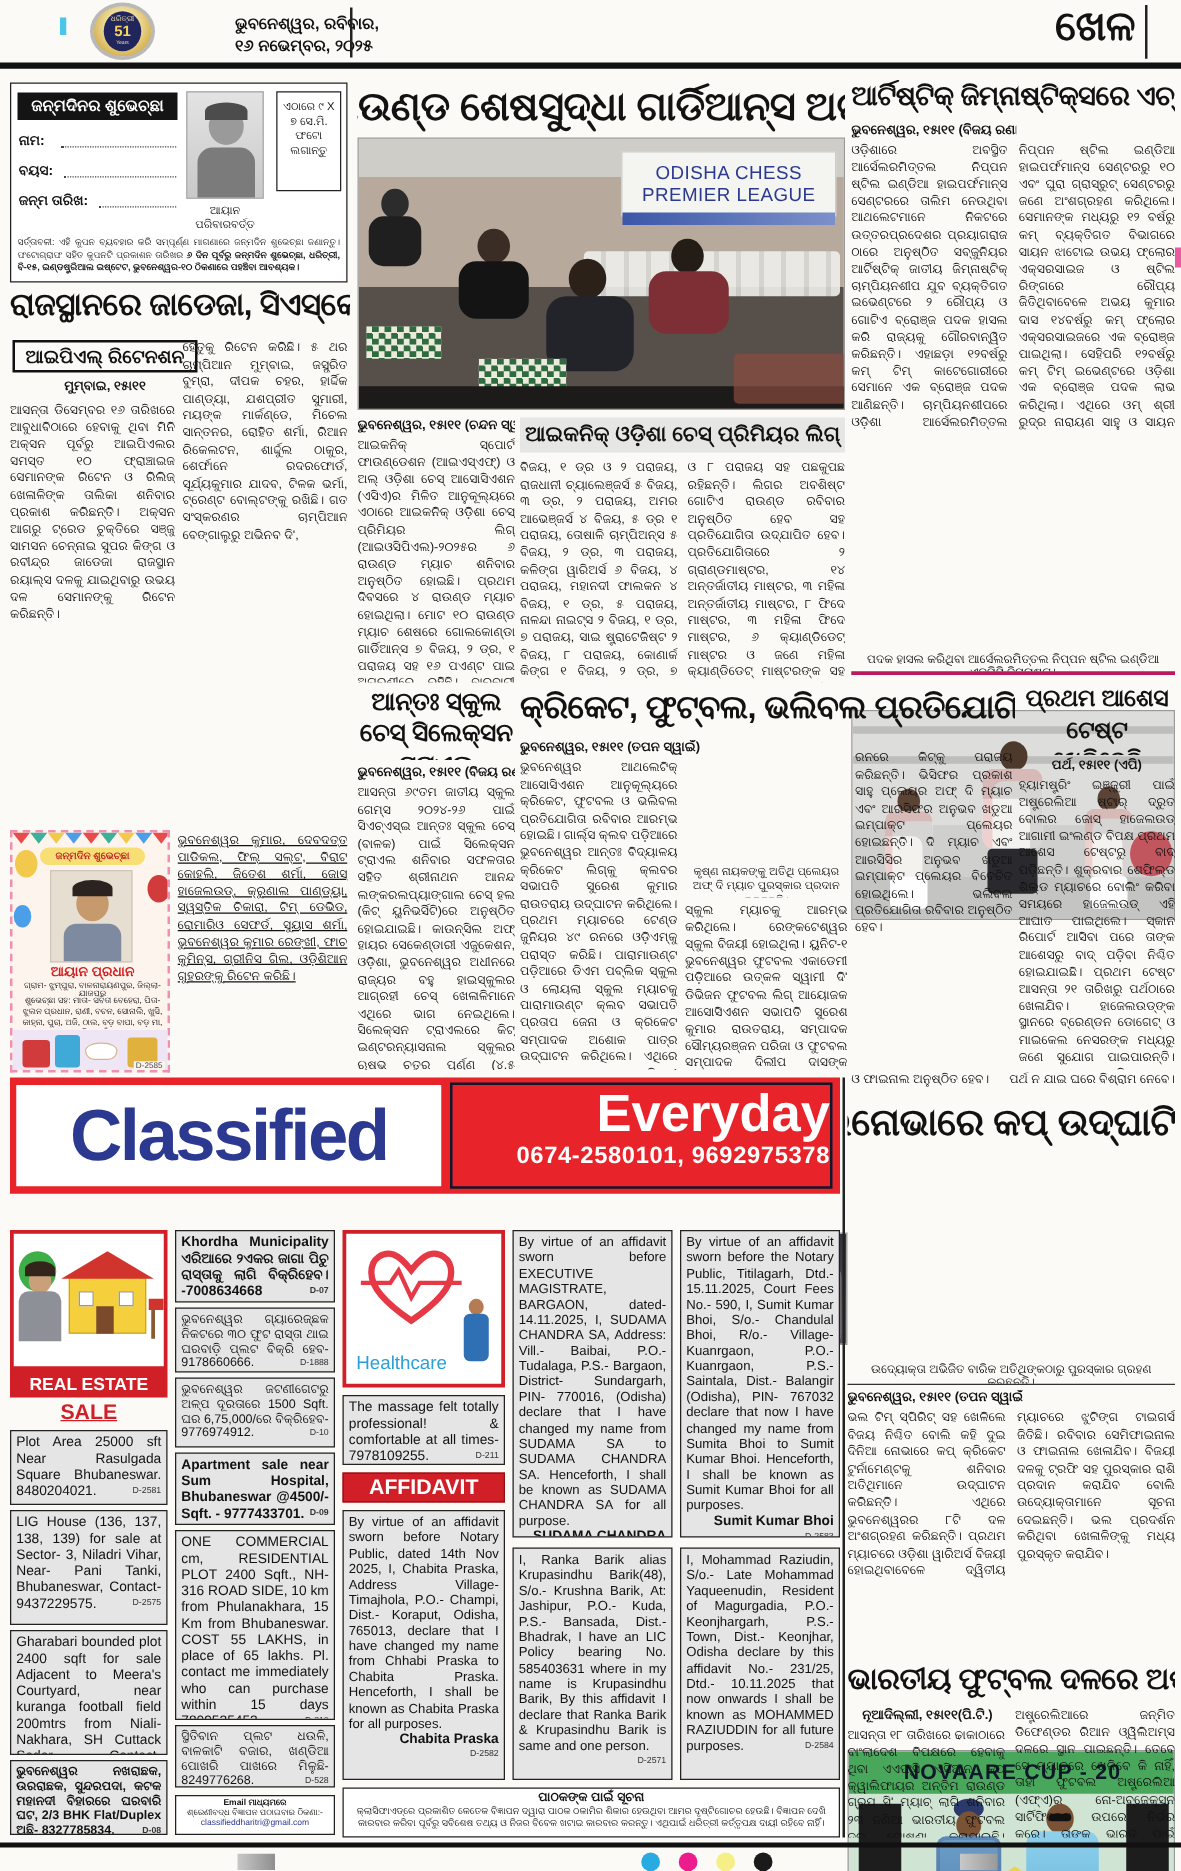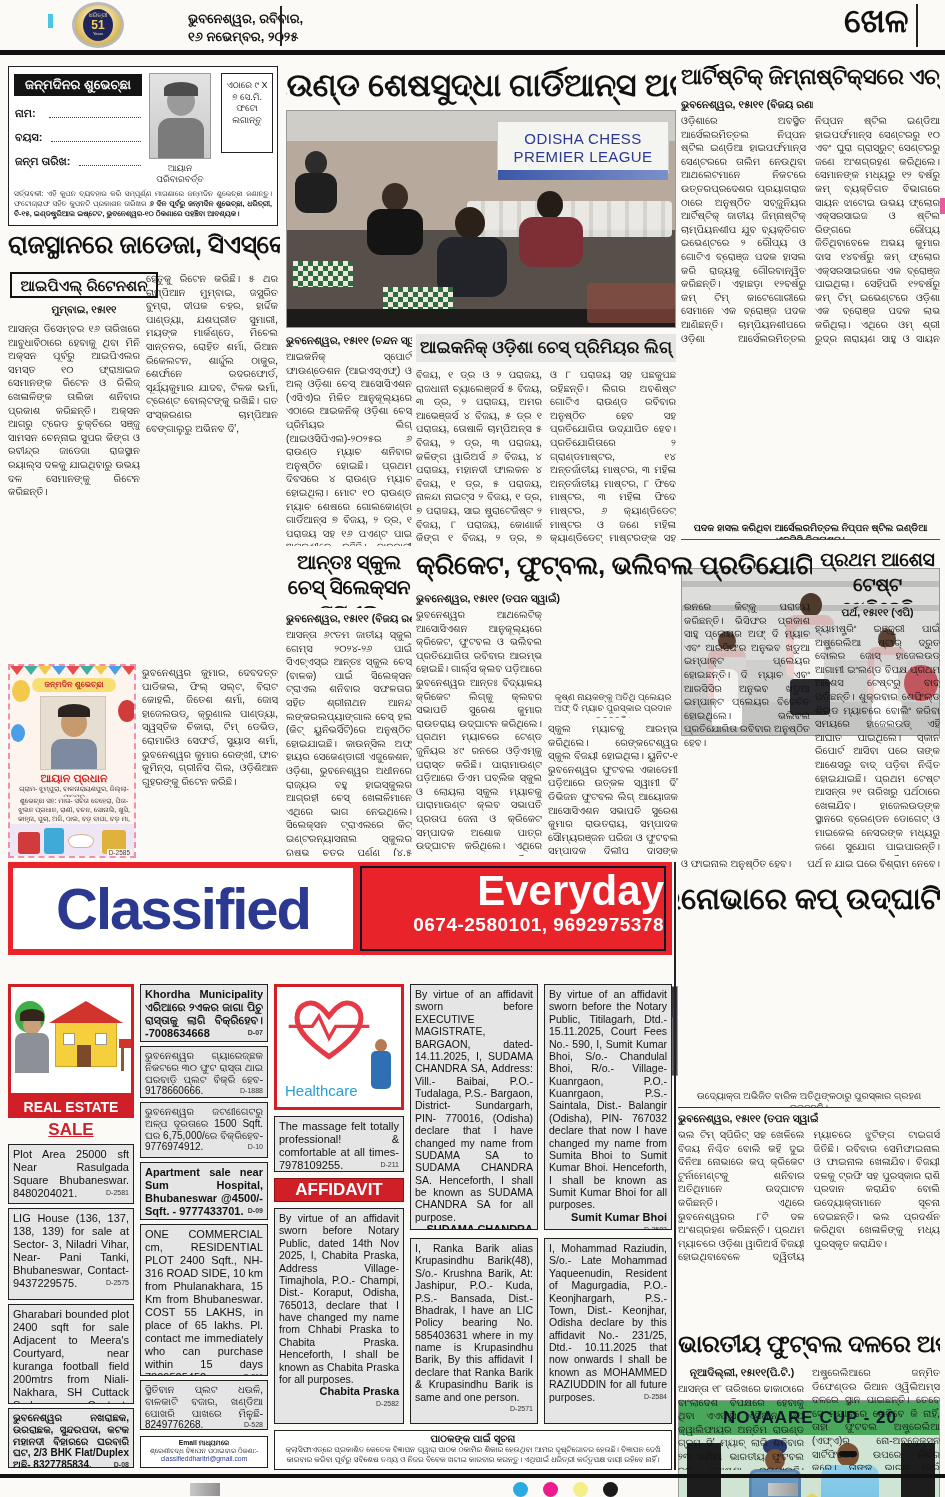--- a/index.html
+++ b/index.html
@@ -75,21 +75,21 @@
     <span>ସର୍ତ୍ତାବଳୀ: ଏହି କୁପନ ବ୍ୟବହାର କରି ସମ୍ପୂର୍ଣ୍ଣ ମାଗଣାରେ ଜନ୍ମଦିନ ଶୁଭେଚ୍ଛା ଜଣାନ୍ତୁ। ଫଟୋଗ୍ରାଫ ସହିତ କୁପନଟି ପ୍ରକାଶନ ତାରିଖର</span>
     <b>୬ ଦିନ ପୂର୍ବରୁ ଜନ୍ମଦିନ ଶୁଭେଚ୍ଛା, ଧରିତ୍ରୀ, ବି-୧୫, ଇଣ୍ଡଷ୍ଟ୍ରିଆଲ ଇଷ୍ଟେଟ, ଭୁବନେଶ୍ୱର-୧୦ ଠିକଣାରେ ପହଞ୍ଚିବା ଆବଶ୍ୟକ।</b>
   </div>
 </div>
 
 <div class="abs hl" style="left:8px;top:230px;width:272px;height:34px;font-size:25px;">ରାଜସ୍ଥାନରେ ଜାଡେଜା, ସିଏସ୍‌କେରେ ସାମସନ</div>
 <div class="abs kicker-box" style="left:10px;top:272px;width:148px;height:26px;font-size:15px;line-height:24px;">ଆଇପିଏଲ୍ ରିଟେନଶନ</div>
 <div class="abs dl" style="left:10px;top:303px;width:148px;">ମୁମ୍ବାଇ, ୧୫ା୧୧</div>
 <div class="abs bt" style="left:8px;top:322px;width:132px;height:338px;">ଆସନ୍ତା ଡିସେମ୍ବର ୧୬ ତାରିଖରେ ଆବୁଧାବିଠାରେ ହେବାକୁ ଥିବା ମିନି ଅକ୍ସନ ପୂର୍ବରୁ ଆଇପିଏଲର ସମସ୍ତ ୧୦ ଫ୍ରାଞ୍ଚାଇଜ ସେମାନଙ୍କ ରିଟେନ ଓ ରିଲିଜ୍ ଖେଳାଳିଙ୍କ ତାଲିକା ଶନିବାର ପ୍ରକାଶ କରିଛନ୍ତି। ଅକ୍ସନ ଆଗରୁ ଟ୍ରେଡ ଚୁକ୍ତିରେ ସଞ୍ଜୁ ସାମସନ ଚେନ୍ନାଇ ସୁପର କିଙ୍ଗ ଓ ରବୀନ୍ଦ୍ର ଜାଡେଜା ରାଜସ୍ଥାନ ରୟାଲ୍ସ ଦଳକୁ ଯାଇଥିବାରୁ ଉଭୟ ଦଳ ସେମାନଙ୍କୁ ରିଟେନ କରିଛନ୍ତି।</div>
 <div class="abs bt" style="left:146px;top:272px;width:132px;height:388px;">ହେତୁକୁ ରିଟେନ କରିଛି। ୫ ଥର ଚାମ୍ପିଆନ ମୁମ୍ବାଇ, ଜସ୍ପ୍ରିତ ବୁମ୍ରା, ଦୀପକ ଚହର, ହାର୍ଦ୍ଦିକ ପାଣ୍ଡ୍ୟା, ଯଶପ୍ରୀତ ସୁମାରୀ, ମୟଙ୍କ ମାର୍କଣ୍ଡେ, ମିଚେଲ ସାନ୍ତନର, ରୋହିତ ଶର୍ମା, ରିଆନ ରିକେଲଟନ, ଶାର୍ଦ୍ଦୁଲ ଠାକୁର, ଶେର୍ଫାନେ ରଦରଫୋର୍ଡ, ସୂର୍ଯ୍ୟକୁମାର ଯାଦବ, ଟିଳକ ଭର୍ମା, ଟ୍ରେଣ୍ଟ ବୋଲ୍ଟଙ୍କୁ ରଖିଛି। ଗତ ସଂସ୍କରଣର ଚାମ୍ପିଆନ ବେଙ୍ଗାଲୁରୁ ଅଭିନବ ଦି',</div>
-<div class="abs bt" style="left:142px;top:666px;width:136px;height:190px;">ଭୁବନେଶ୍ୱର କୁମାର, ଦେବଦତ୍ତ ପାଡିକଲ, ଫିଲ୍ ସଲ୍ଟ, ବିରାଟ କୋହଲି, ଜିତେଶ ଶର୍ମା, ଜୋସ୍ ହାଜେଲଉଡ୍, କ୍ରୁଣାଲ ପାଣ୍ଡ୍ୟା, ସ୍ୱସ୍ତିକ ଚିକାରା, ଟିମ୍ ଡେଭିଡ, ରୋମାରିଓ ସେଫର୍ଡ, ସୁୟାସ ଶର୍ମା, ଭୁବନେଶ୍ୱର କୁମାର ରେଙ୍ଖୀ, ଫାଚ କୁମିନ୍ସ, ଗ୍ରୀନିସ ଗିଲ, ଓଡ଼ିଶିଆନ ଗୁହରଙ୍କୁ ରିଟେନ କରିଛି।</div>
+<div class="abs bt" style="left:142px;top:666px;width:136px;height:190px;text-decoration:underline;">ଭୁବନେଶ୍ୱର କୁମାର, ଦେବଦତ୍ତ ପାଡିକଲ, ଫିଲ୍ ସଲ୍ଟ, ବିରାଟ କୋହଲି, ଜିତେଶ ଶର୍ମା, ଜୋସ୍ ହାଜେଲଉଡ୍, କ୍ରୁଣାଲ ପାଣ୍ଡ୍ୟା, ସ୍ୱସ୍ତିକ ଚିକାରା, ଟିମ୍ ଡେଭିଡ, ରୋମାରିଓ ସେଫର୍ଡ, ସୁୟାସ ଶର୍ମା, ଭୁବନେଶ୍ୱର କୁମାର ରେଙ୍ଖୀ, ଫାଚ କୁମିନ୍ସ, ଗ୍ରୀନିସ ଗିଲ, ଓଡ଼ିଶିଆନ ଗୁହରଙ୍କୁ ରିଟେନ କରିଛି।</div>
 
 <div class="abs" style="left:8px;top:664px;width:128px;height:194px;border:2px dashed #f08fb0;background:#fdf4ee;overflow:hidden;">
   <div class="abs" style="left:0;top:0;width:128px;height:10px;display:flex;">
     <span style="width:0;height:0;border-left:7px solid transparent;border-right:7px solid transparent;border-top:9px solid #e84b4b;"></span>
     <span style="width:0;height:0;border-left:7px solid transparent;border-right:7px solid transparent;border-top:9px solid #3fae9b;"></span>
     <span style="width:0;height:0;border-left:7px solid transparent;border-right:7px solid transparent;border-top:9px solid #f2c94c;"></span>
     <span style="width:0;height:0;border-left:7px solid transparent;border-right:7px solid transparent;border-top:9px solid #4b9fe8;"></span>
     <span style="width:0;height:0;border-left:7px solid transparent;border-right:7px solid transparent;border-top:9px solid #e84b4b;"></span>
     <span style="width:0;height:0;border-left:7px solid transparent;border-right:7px solid transparent;border-top:9px solid #3fae9b;"></span>
     <span style="width:0;height:0;border-left:7px solid transparent;border-right:7px solid transparent;border-top:9px solid #f2c94c;"></span>
@@ -153,21 +153,21 @@
   <div class="abs" style="left:26px;top:80px;width:38px;height:52px;background:#f4f2ef;border-radius:8px;box-shadow:inset 6px 8px 0 #d94f4f33, inset -8px 20px 0 #8884;"></div>
   <div class="abs" style="left:30px;top:132px;width:30px;height:26px;background:#fefefe;border-radius:4px;"></div>
   <div class="head" style="left:118px;top:24px;width:22px;height:24px;background:#4e3a2c;"></div>
   <div class="abs" style="left:104px;top:46px;width:48px;height:64px;background:#f4f2ef;border-radius:9px;box-shadow:inset 8px 10px 0 #d94f4f33, inset -10px 24px 0 #8884;"></div>
   <div class="abs" style="left:108px;top:110px;width:40px;height:36px;background:#2a2a2e;border-radius:4px;"></div>
   <div class="head" style="left:196px;top:60px;width:18px;height:20px;background:#5b4335;"></div>
   <div class="abs" style="left:186px;top:78px;width:38px;height:54px;background:#f4f2ef;border-radius:8px;box-shadow:inset 6px 8px 0 #d94f4f33, inset -8px 20px 0 #8884;"></div>
   <div class="abs" style="left:190px;top:132px;width:30px;height:26px;background:#fefefe;border-radius:4px;"></div>
   <div class="head" style="left:222px;top:96px;width:34px;height:36px;background:#c2565e;"></div>
 </div>
-<div class="abs cap" style="left:681px;top:522px;width:259px;height:18px;border-bottom:1px solid #be185d;font-weight:bold;">ପଦକ ହାସଲ କରିଥିବା ଆର୍ସେଲରମିତ୍ତଲ ନିପ୍ପନ ଷ୍ଟିଲ ଇଣ୍ଡିଆ ଏଚ୍‌ପିସି ଜିମ୍ନାଷ୍ଟ।</div>
+<div class="abs cap" style="left:681px;top:522px;width:259px;height:18px;border-bottom:3px solid #be185d;">ପଦକ ହାସଲ କରିଥିବା ଆର୍ସେଲରମିତ୍ତଲ ନିପ୍ପନ ଷ୍ଟିଲ ଇଣ୍ଡିଆ ଏଚ୍‌ପିସି ଜିମ୍ନାଷ୍ଟ।</div>
 
 <div class="abs hlw" style="left:286px;top:550px;width:126px;height:58px;font-size:20px;line-height:1.25;text-align:center;">ଆନ୍ତଃ ସ୍କୁଲ ଚେସ୍ ସିଲେକ୍ସନ ଟ୍ରାଏଲ</div>
 <div class="abs dl" style="left:286px;top:612px;width:126px;">ଭୁବନେଶ୍ୱର, ୧୫ା୧୧ (ବିଜୟ ରଣା)</div>
 <div class="abs bt" style="left:286px;top:628px;width:126px;height:228px;">ଆସନ୍ତା ୬୯ତମ ଜାତୀୟ ସ୍କୁଲ ଗେମ୍ସ ୨୦୨୪-୨୬ ପାଇଁ ସିଏଚ୍ଏସ୍ଇ ଆନ୍ତଃ ସ୍କୁଲ ଚେସ୍ (ବାଳକ) ପାଇଁ ସିଲେକ୍ସନ ଟ୍ରାଏଲ ଶନିବାର ସଫଳତାର ସହିତ ଶ୍ରୀନାଥନ ଆନନ୍ଦ ଲଙ୍କରଲପ୍ୟାଙ୍ଗାଲ ଚେସ୍ ହଲ (କିଟ୍ ୟୁନିଭର୍ସିଟି)ରେ ଅନୁଷ୍ଠିତ ହୋଇଯାଇଛି। କାଉନ୍ସିଲ ଅଫ୍ ହାୟର ସେକେଣ୍ଡାରୀ ଏଜୁକେଶନ, ଓଡ଼ିଶା, ଭୁବନେଶ୍ୱର ଅଧୀନରେ ରାଜ୍ୟର ବହୁ ହାଇସ୍କୁଲର ଆଗ୍ରହୀ ଚେସ୍ ଖେଳାଳିମାନେ ଏଥିରେ ଭାଗ ନେଇଥିଲେ। ସିଲେକ୍ସନ ଟ୍ରାଏଲରେ କିଟ୍ ଇଣ୍ଟରନ୍ୟାସନାଲ ସ୍କୁଲର ଋଷଭ ଚତୁର ପୂର୍ଣ୍ଣ (୪.୫ ପଏଣ୍ଟ) ପ୍ରଥମ ସ୍ଥାନ ଅଧିକାର କରିଥିବାବେଳେ ଆନନ୍ଦପୁର ହାଇସ୍କୁଲର ଉଦୟ ପରିଡ଼ା (୪ ପଏଣ୍ଟ) ଦ୍ୱିତୀୟ ଏବଂ ଈଶ୍ୱର ଦାସା ଗୁରୁ (୩.୫ ପଏଣ୍ଟ) ତୃତୀୟ ହୋଇଥିଲେ। ପୁରସ୍କାର ବିତରଣ ଉତ୍ସବରେ କିଟ୍ କ୍ରୀଡ଼ା ଯୁଗ୍ମ ନିର୍ଦ୍ଦେଶକ ହରେକୃଷ୍ଣ ଜେନା, ଆର.ଏନ୍. ଗିରି ହାଇସ୍କୁଲର ପିଇଟି ଧର୍ମେନ୍ଦ୍ର ମହାନ୍ତି ଏବଂ ରମାଚଣ୍ଡୀ ହାଇସ୍କୁଲ ପିଇଟି ପ୍ରମୋଦ ବେହେରା ଦି' ପ୍ରମୁଖ ଉପସ୍ଥିତ ଥିଲେ।</div>
 
 <div class="abs hl" style="left:416px;top:550px;width:396px;height:38px;font-size:26px;">କ୍ରିକେଟ, ଫୁଟ୍‌ବଲ, ଭଲିବଲ ପ୍ରତିଯୋଗିତା ଆରମ୍ଭ</div>
 <div class="abs dl" style="left:416px;top:592px;width:150px;text-align:left;">ଭୁବନେଶ୍ୱର, ୧୫ା୧୧ (ତପନ ସ୍ୱାଇଁ)</div>
 <div class="abs bt" style="left:416px;top:608px;width:126px;height:248px;">ଭୁବନେଶ୍ୱର ଆଥଲେଟିକ୍ ଆସୋସିଏଶନ ଆନୁକୂଲ୍ୟରେ କ୍ରିକେଟ, ଫୁଟବଲ ଓ ଭଲିବଲ ପ୍ରତିଯୋଗିତା ରବିବାର ଆରମ୍ଭ ହୋଇଛି। ଗାର୍ଲ୍ସ କ୍ଲବ ପଡ଼ିଆରେ ଭୁବନେଶ୍ୱର ଆନ୍ତଃ ବିଦ୍ୟାଳୟ କ୍ରିକେଟ ଲିଗ୍‌କୁ କ୍ଲବର ସଭାପତି ସୁରେଶ କୁମାର ରାଉତରାୟ ଉଦ୍‌ଘାଟନ କରିଥିଲେ। ପ୍ରଥମ ମ୍ୟାଚରେ ଟେଣ୍ଡ ଜୁନିୟର ୪୯ ରନରେ ଓଡ଼ିଏମ୍‌କୁ ପରାସ୍ତ କରିଛି। ପାରାମାଉଣ୍ଟ ପଡ଼ିଆରେ ଡିଏମ ପବ୍ଲିକ ସ୍କୁଲ ଓ ଲୋୟଲା ସ୍କୁଲ ମ୍ୟାଚକୁ ପାରାମାଉଣ୍ଟ କ୍ଲବ ସଭାପତି ପ୍ରତାପ ଜେନା ଓ କ୍ରିକେଟ ସମ୍ପାଦକ ଅଶୋକ ପାତ୍ର ଉଦ୍‌ଘାଟନ କରିଥିଲେ। ଏଥିରେ ଲୋୟଲା ସ୍କୁଲ ବିଜୟୀ ହୋଇଥିଲା। ପୋଖରାପୁଟ ପଡ଼ିଆରେ ବିଧାୟକ ବାବୁ ଦି' କେଦାରଗୌରୀ ସେଣ୍ଟ ଜାଭିୟର ସ୍କୁଲ ଓ ବ୍ରିଟ୍‌ଫ୍ଲେ ଗ୍ଲୋବାଲ ସ୍କୁଲ ମଧ୍ୟରେ ଅନୁଷ୍ଠିତ ମ୍ୟାଚର ଶୁଭାରମ୍ଭ କରିଥିଲେ। ବ୍ରିଟ୍‌ଫ୍ଲେ ଗ୍ଲୋବାଲ ସ୍କୁଲ ବିଜୟୀ ହୋଇଥିଲା। ଡି.ଡି. କ୍ରିକେଟ ଏକାଡେମୀ ପଡ଼ିଆରେ ଭାଗୀରଥ କରଦେବ ଓଡ଼ିଏମ ଗ୍ଲୋବାଲ ସ୍କୁଲ ଓ ୟୁନିଟ-୪ ରେଙ୍କଟେଶ୍ୱର</div>
 <div class="abs photo" style="left:548px;top:600px;width:130px;height:90px;background:linear-gradient(#35333a,#55525c);">
   <div class="abs" style="left:6px;top:4px;width:40px;height:18px;background:#b24a45;opacity:.6;border-radius:4px;"></div>

